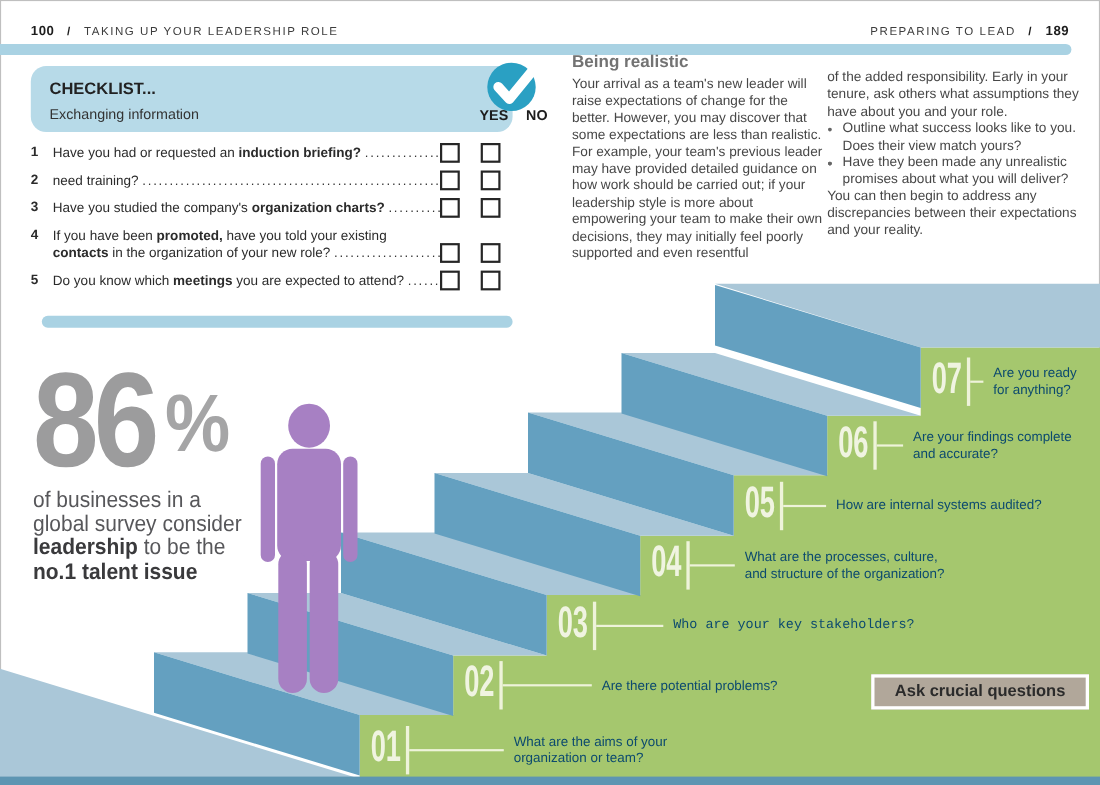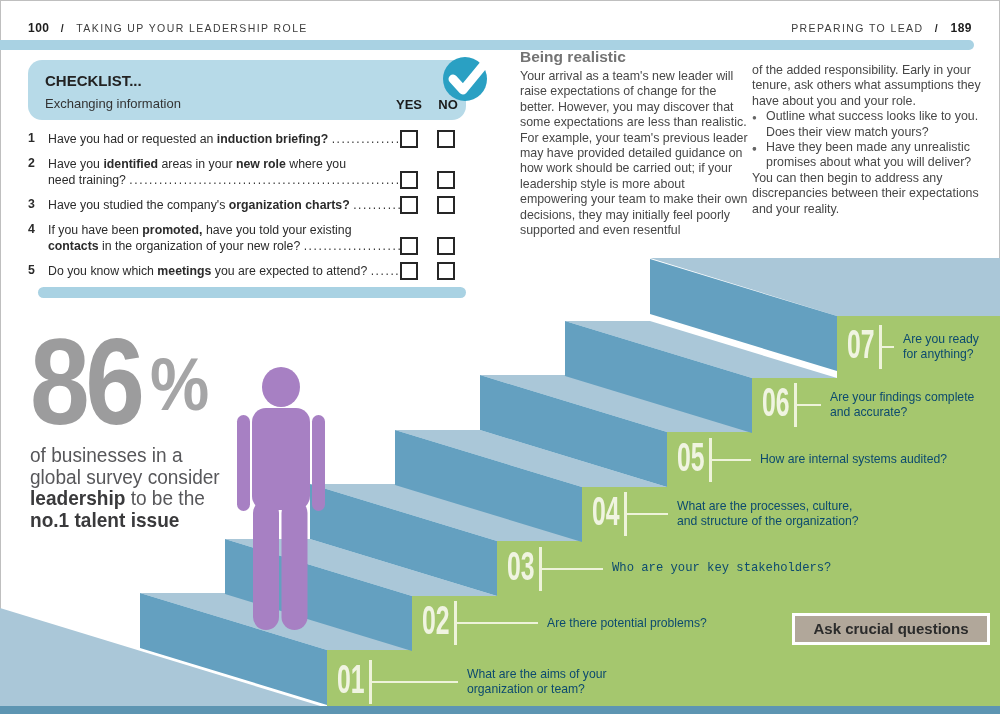--- a/index.html
+++ b/index.html
@@ -9,21 +9,21 @@
   .hdr{position:absolute;top:21px;font-size:10.5px;letter-spacing:1.4px;color:#3d3d3d;white-space:nowrap;}
   .hdr .pg{font-weight:bold;font-size:12px;color:#1d1d1d;letter-spacing:.5px;}
   .hdr .sep{font-weight:bold;color:#1d1d1d;margin:0 7px;}
   .hdr-left{left:28px;}
   .hdr-right{right:28px;}
   .hdr-bar{position:absolute;left:0;top:40px;width:974px;height:10px;background:#a9d2e3;border-radius:0 5px 5px 0;}
   
   .ck-box{position:absolute;left:28px;top:60px;width:438px;height:60px;background:#b7dae8;border-radius:14px;}
   .ck-title{position:absolute;left:17px;top:12px;font-size:15px;font-weight:bold;color:#222;}
   .ck-sub{position:absolute;left:17px;top:36px;font-size:13px;color:#333;}
-  .ck-yes,.ck-no{position:absolute;top:37px;font-size:13px;font-weight:bold;color:#1c1c1c;text-align:center;}
+  .ck-yes,.ck-no{position:absolute;top:37px;font-size:13px;font-weight:bold;color:#1c1c1c;text-align:center;margin-left:40px;}
   .ck-yes{left:362px;width:38px;}
   .ck-no{left:404px;width:32px;}
   .ck-check{position:absolute;left:438px;top:50px;}
   .ck-items{position:absolute;left:28px;top:131px;width:438px;}
   .ck-item{position:relative;padding-left:20px;margin-bottom:9px;font-size:12.3px;color:#2b2b2b;}
   .ck-num{position:absolute;left:0;top:0;font-weight:bold;}
   .ck-text{width:352px;overflow:hidden;}
   .ck-line{white-space:nowrap;overflow:hidden;line-height:16px;}
   .ck-line .b{font-weight:bold;}
   .dots{letter-spacing:1.6px;font-size:12px;color:#333;}
@@ -187,21 +187,20 @@
         <span class="ck-num">1</span>
         <div class="ck-text">
           <div class="ck-line"><span>Have you had or requested an </span><span class="b">induction briefing?</span><span> </span><span class="dots">............................................................................................................................................</span></div>
         </div>
         <span class="ckbox yes"></span>
         <span class="ckbox no"></span>
       </div>
       <div class="ck-item">
         <span class="ck-num">2</span>
         <div class="ck-text">
-          <div class="ck-line"><span>Have you </span><span class="b">identified</span><span> areas in your </span><span class="b">new role</span><span> where you</span></div>
           <div class="ck-line"><span>need training? </span><span class="dots">............................................................................................................................................</span></div>
         </div>
         <span class="ckbox yes"></span>
         <span class="ckbox no"></span>
       </div>
       <div class="ck-item">
         <span class="ck-num">3</span>
         <div class="ck-text">
           <div class="ck-line"><span>Have you studied the company's </span><span class="b">organization charts?</span><span> </span><span class="dots">............................................................................................................................................</span></div>
         </div>

